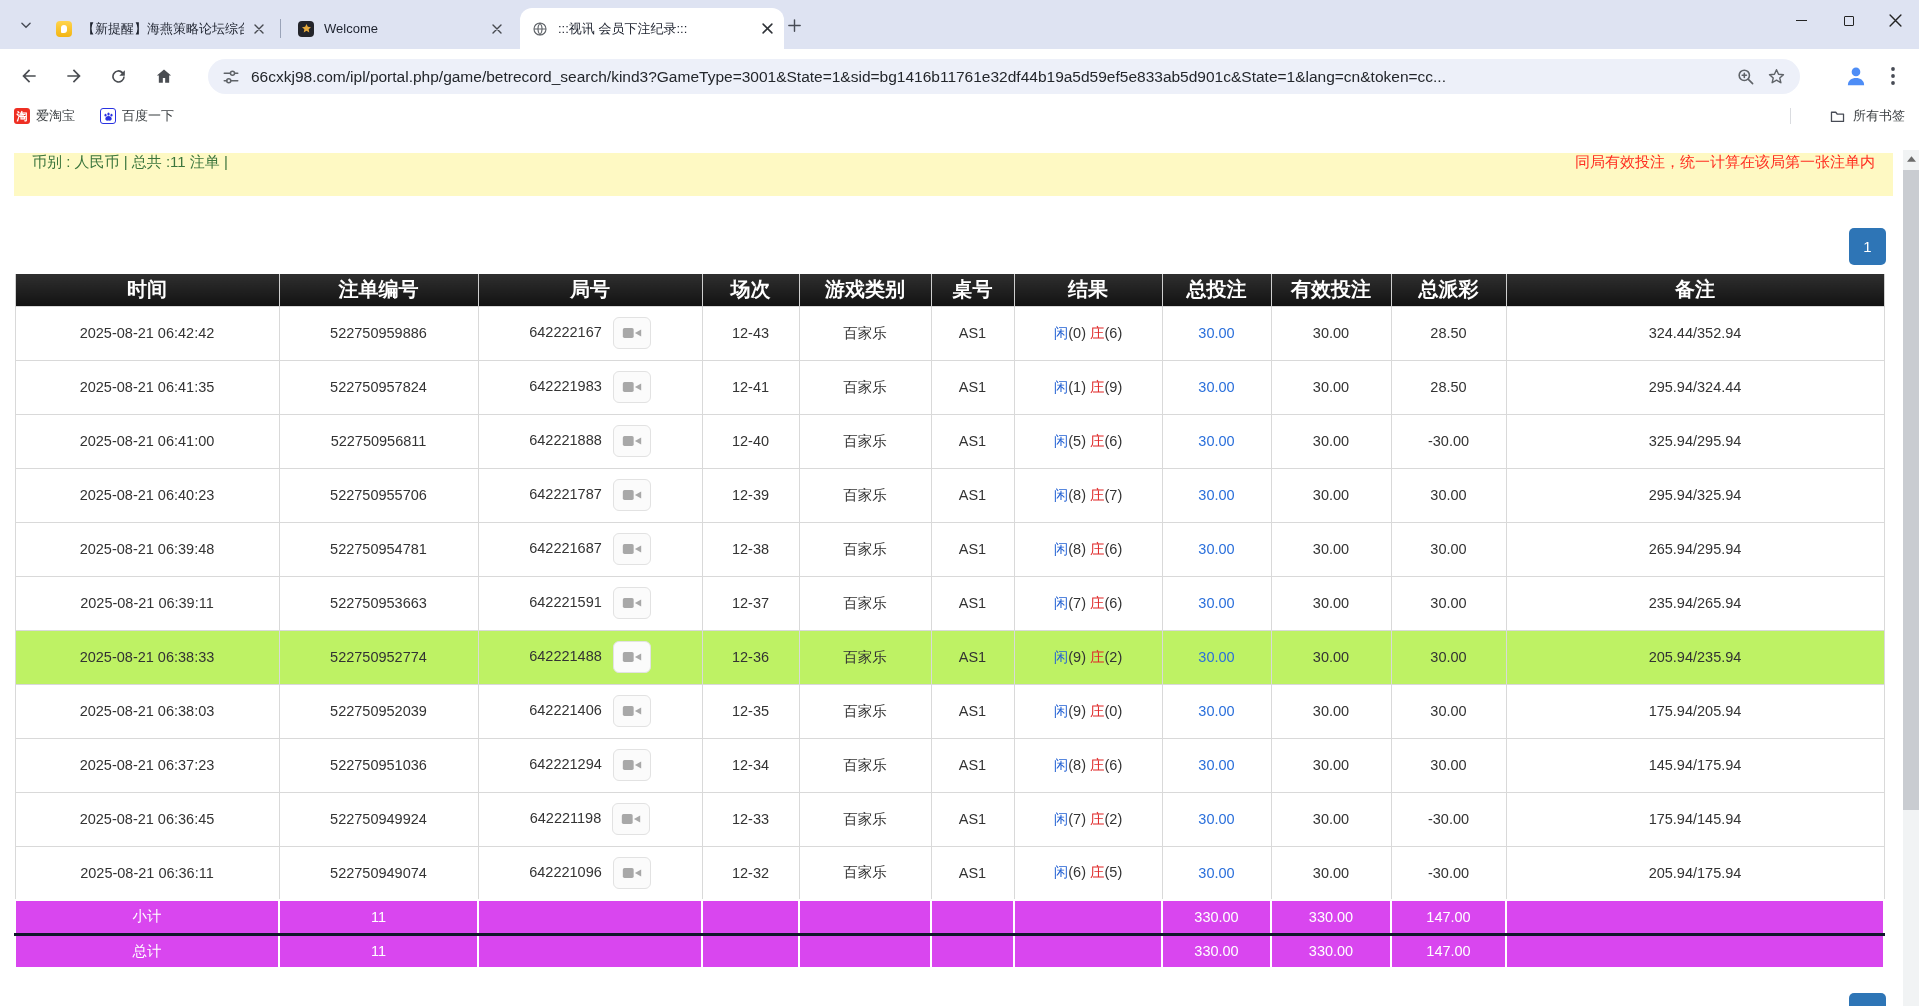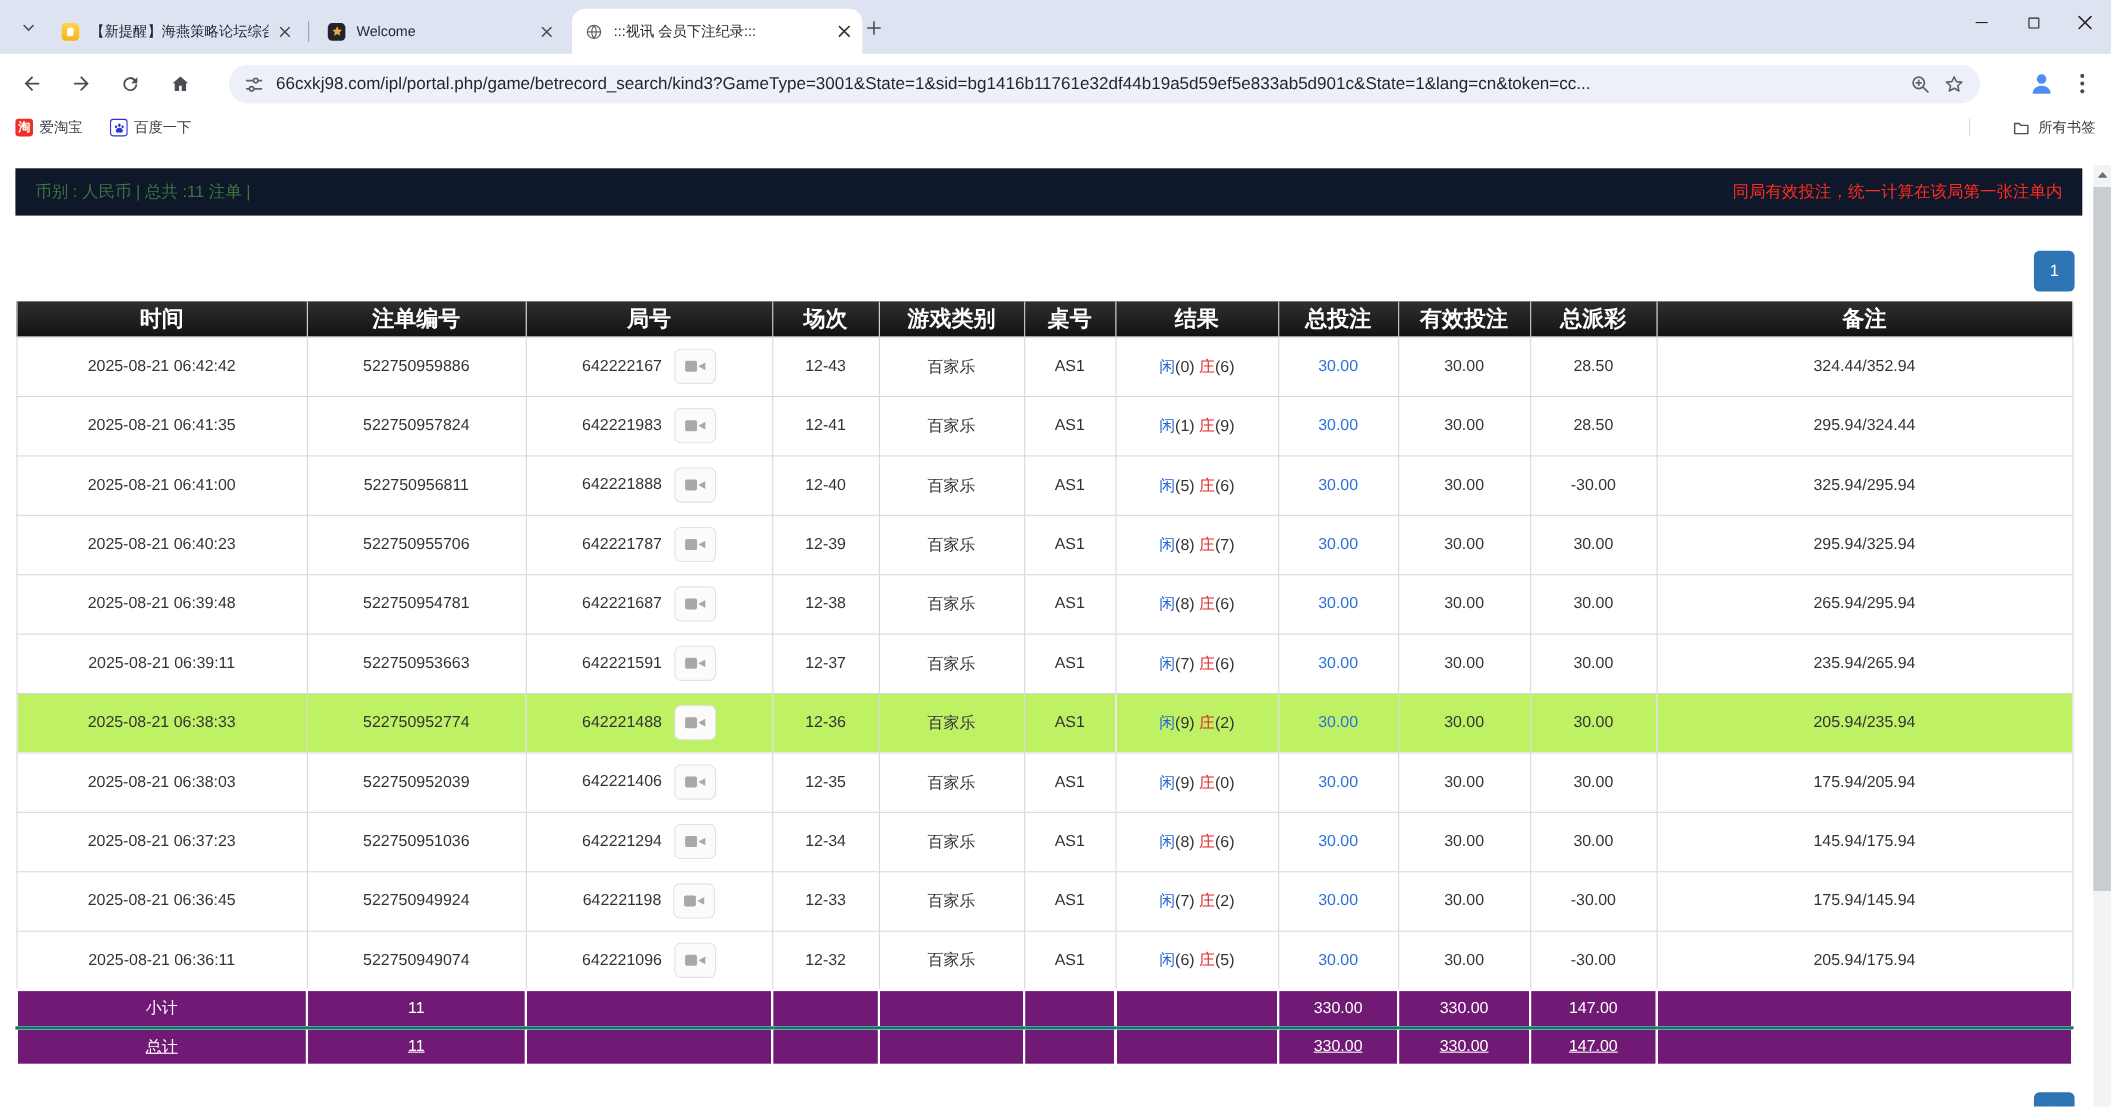--- a/index.html
+++ b/index.html
@@ -56,45 +56,45 @@
   .tb-ic { width:16px; height:16px; background:#ee2f23; border-radius:3px; color:#fff; font-size:11px;
            line-height:16px; text-align:center; font-weight:bold; }
   .paw-ic { width:16px; height:16px; border:1.5px solid #2932e1; border-radius:3px; background:#fff;
             display:flex; align-items:center; justify-content:center; }
   .bm-sep { position:absolute; right:128px; top:4px; width:1px; height:16px; background:#dadce0; }
   .bm-all { position:absolute; right:14px; top:1px; height:22px; display:flex; align-items:center; gap:7px;
             font-size:13px; color:#3c4043; cursor:pointer; }
 
   
   .page { position:absolute; top:128px; left:0; width:1903px; height:878px; background:#fff; overflow:hidden; }
-  .infobar { position:absolute; top:25px; left:14px; width:1879px; height:43px; background:#0f172a;
-             padding:0 18px; display:flex; align-items:center; justify-content:space-between; font-size:15px; }
+  .infobar { position:absolute; top:25px; left:14px; width:1879px; height:43px; background:#fef9c3;
+             padding:0 18px; display:flex; justify-content:space-between; font-size:15px; }
   .infobar .il { color:#3c763d; }
   .infobar .ir { color:#ff2d20; }
   .pager { position:absolute; width:37px; height:37px; background:#2e75b6; border-radius:5px; color:#fff;
            font-size:15px; display:flex; align-items:center; justify-content:center; cursor:pointer; }
   .pager.ptop { top:100px; right:17px; }
   .pager.pbottom { top:865px; right:17px; }
 
   table.btable { position:absolute; top:146px; left:14px; width:1869px; border-collapse:collapse; table-layout:fixed; }
   .btable th { background:linear-gradient(180deg,#2f2f2f,#121212); color:#fff; font-size:20px; font-weight:bold;
                height:32px; border-right:1px solid #cfcfcf; border-left:1px solid #cfcfcf; padding:0; }
   .btable tbody td { height:54px; text-align:center; font-size:14.5px; color:#333; background:#fff;
                      border:1px solid #d9d9d9; padding:0; overflow:hidden; white-space:nowrap; }
   .btable tr.hl td { background:#bef264;margin-top:40px; }
   .blue { color:#2563d4; }
   .red { color:#e02a2a; }
   .link { color:#2a6fdb; cursor:pointer; }
   td.neg { color:#ff0000; }
   .vbtn { display:inline-flex; width:38px; height:32px; background:#fbfbfb; border:1px solid #e2e2e2;
           border-radius:6px; align-items:center; justify-content:center; vertical-align:middle;
           margin-left:7px; cursor:pointer; }
-  .btable tbody.foot td { height:34px; background:#701a75; color:#fff; border:2px solid #fff;
+  .btable tbody.foot td { height:34px; background:#d946ef; color:#fff; border:2px solid #fff;
                           font-size:14.5px; text-align:center; }
-  .btable tbody.foot tr + tr td { border-top:3px solid #0f766e;text-decoration:underline; }
+  .btable tbody.foot tr + tr td { border-top:3px solid #0f172a; }
 
   
   .vscroll { position:absolute; left:1903px; top:150px; width:16px; height:856px; background:#f1f3f4; }
   .vs-up { position:absolute; top:0; left:0; width:16px; height:17px;
            display:flex; align-items:center; justify-content:center; cursor:pointer; }
   .vs-thumb { position:absolute; top:20px; left:0; width:16px; height:640px; background:#c9ccd1; cursor:pointer; }
 </style>
 </head>
 <body>
 

